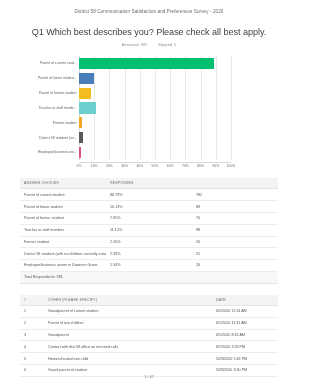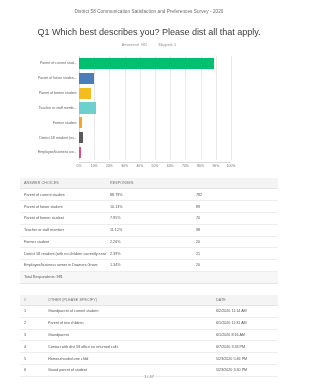--- a/index.html
+++ b/index.html
@@ -177,21 +177,21 @@
     color: #787878;
   }
 </style>
 </head>
 <body>
 
 <div class="page">
 
   <div class="survey-header">District 58 Communication Satisfaction and Preferences Survey - 2020</div>
 
-  <div class="question-title">Q1 Which best describes you? Please dist all that apply.</div>
+  <div class="question-title">Q1 Which best describes you? Please check all best apply.</div>
 
   <div class="counts-row">
     <span>Answered: 981</span>
     <span>Skipped: 5</span>
   </div>
 
   <div class="chart-wrap">
     <div class="chart-inner">
       <div class="plot" id="plot-area">
         <div class="axis-line-left"></div>

